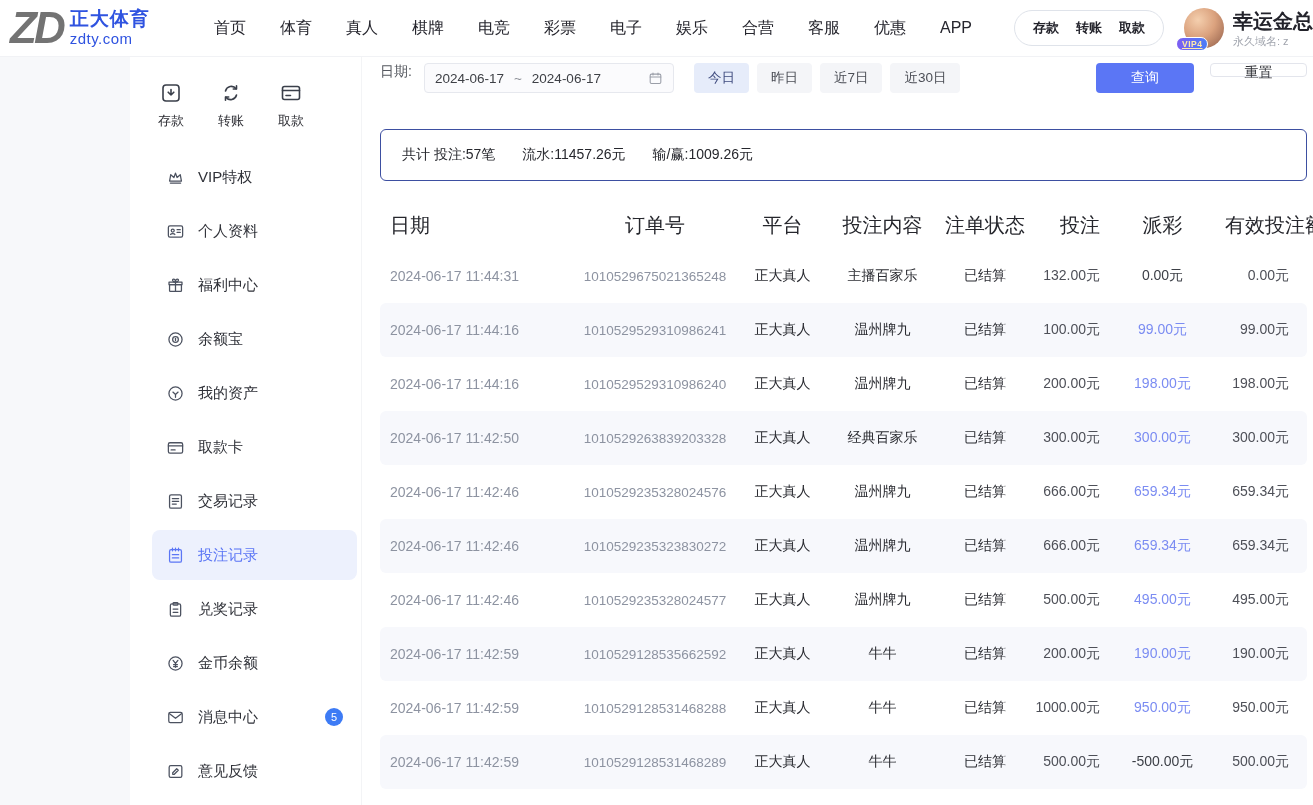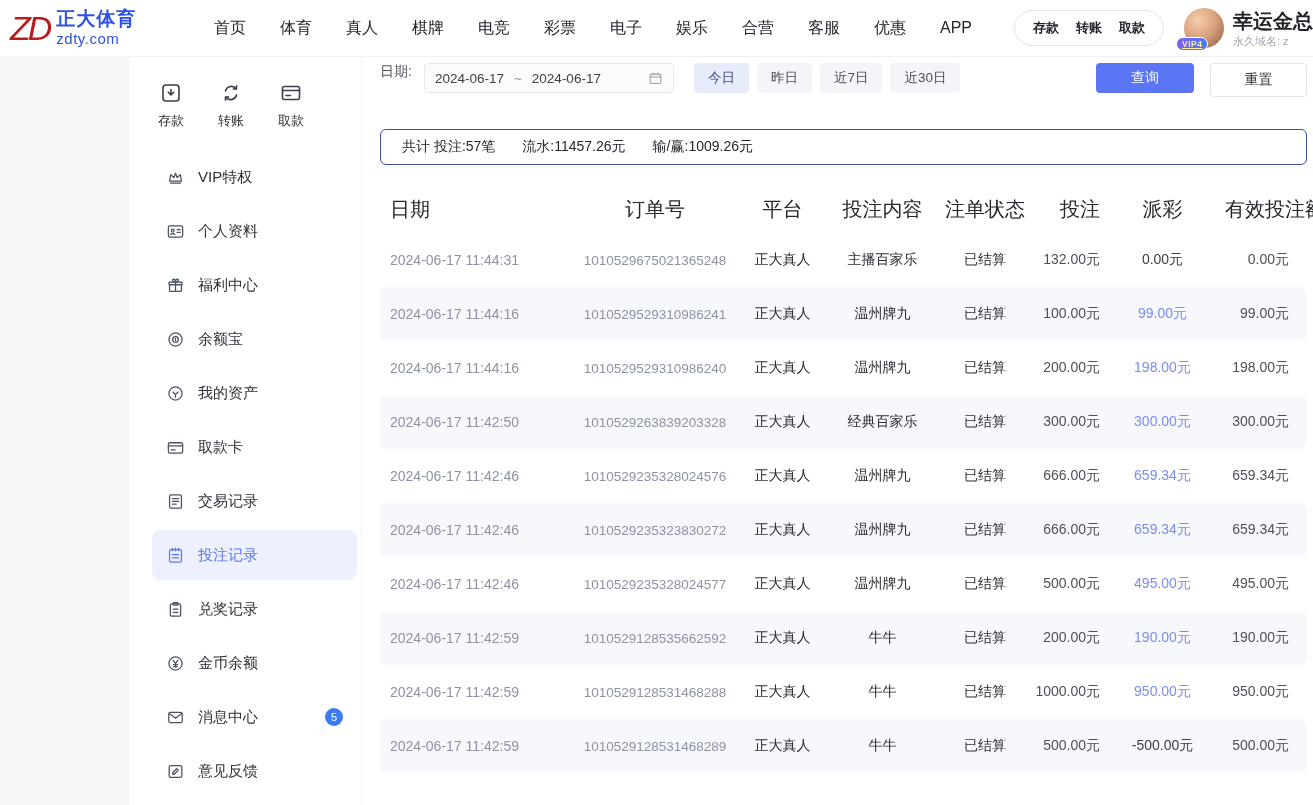--- a/index.html
+++ b/index.html
@@ -3,21 +3,21 @@
 <meta charset="utf-8">
 <style>
   * { margin:0; padding:0; box-sizing:border-box; }
   html,body { width:1313px; height:805px; overflow:hidden; background:#fff;
               font-family:"Liberation Sans","DejaVu Sans",sans-serif; }
 
   
   .topbar { height:57px; display:flex; align-items:center; background:#fff;
             border-bottom:1px solid #f1f2f5; padding:0 0 0 10px; position:relative; z-index:5; }
   .logo { display:flex; align-items:center; gap:7px; width:152px; flex:0 0 auto; cursor:pointer; }
-  .logo-mark { font-size:34px; font-weight:400; color:#b91c1c; letter-spacing:-3px; line-height:1;
+  .logo-mark { font-size:44px; font-weight:700; color:#737373; letter-spacing:-3px; line-height:1;
                font-style:italic; }
   .logo-text { display:flex; flex-direction:column; line-height:1.15; }
   .logo-name { font-size:19px; font-weight:700; color:#2f53e0; letter-spacing:1px; }
   .logo-domain { font-size:15px; color:#2f53e0; letter-spacing:.5px; }
 
   .main-nav { display:flex; align-items:center; gap:34px; margin-left:52px; }
   .nav-item { font-size:16px; color:#26262e; cursor:pointer; white-space:nowrap; }
 
   .top-right { margin-left:auto; display:flex; align-items:center; padding-right:0; }
   .wallet-pill { display:flex; align-items:center; gap:17px; border:1px solid #dfe3ea;
@@ -65,26 +65,26 @@
                 background:#fbfbfd; display:flex; align-items:center; padding:0 10px;
                 font-size:13.5px; color:#3e4046; cursor:pointer; }
   .date-input .sep { margin:0 10px; color:#8a8d95; }
   .calendar-ic { margin-left:auto; width:15px; height:15px; color:#9a9ea8; }
   .quick-ranges { display:flex; gap:8px; margin-left:20px; }
   .range-btn { border:none; height:30px; padding:0 14px; border-radius:4px; background:#f4f5f8;
                color:#4b4e56; font-size:13.5px; cursor:pointer; font-family:inherit; }
   .range-btn.active { background:#e6ecfa; color:#3e4a7e; }
   .btn-query { margin-left:auto; width:98px; height:30px; border:none; border-radius:4px;
                background:#5b76f5; color:#fff; font-size:14px; cursor:pointer; font-family:inherit; }
-  .btn-reset { margin-left:16px; width:97px; height:34px; border:1px solid #e3e5ec; border-radius:4px;
+  .btn-reset { margin-left:16px; width:97px; height:14px; border:1px solid #e3e5ec; border-radius:4px;
                background:#fff; color:#33343a; font-size:14px; cursor:pointer; font-family:inherit; }
 
   
   .summary-box { margin-top:36px; border:1px solid #3d4fa1; border-radius:6px;
-                 padding:8px 21px; display:flex; gap:27px; }
+                 padding:16px 21px; display:flex; gap:27px; }
   .sum-part { font-size:14px; color:#26272d; }
 
   
   .bet-table { margin-top:20px; }
   .tr, .thead { display:grid;
         grid-template-columns:190px 170px 85px 115px 90px 70px 125px 1fr;
         align-items:center; }
   .thead { height:48px; font-size:20px; color:#26272d; font-weight:500; }
   .tr { height:54px; font-size:14px; border-radius:6px; }
   .tr.alt { background:#f7f8fc; }

